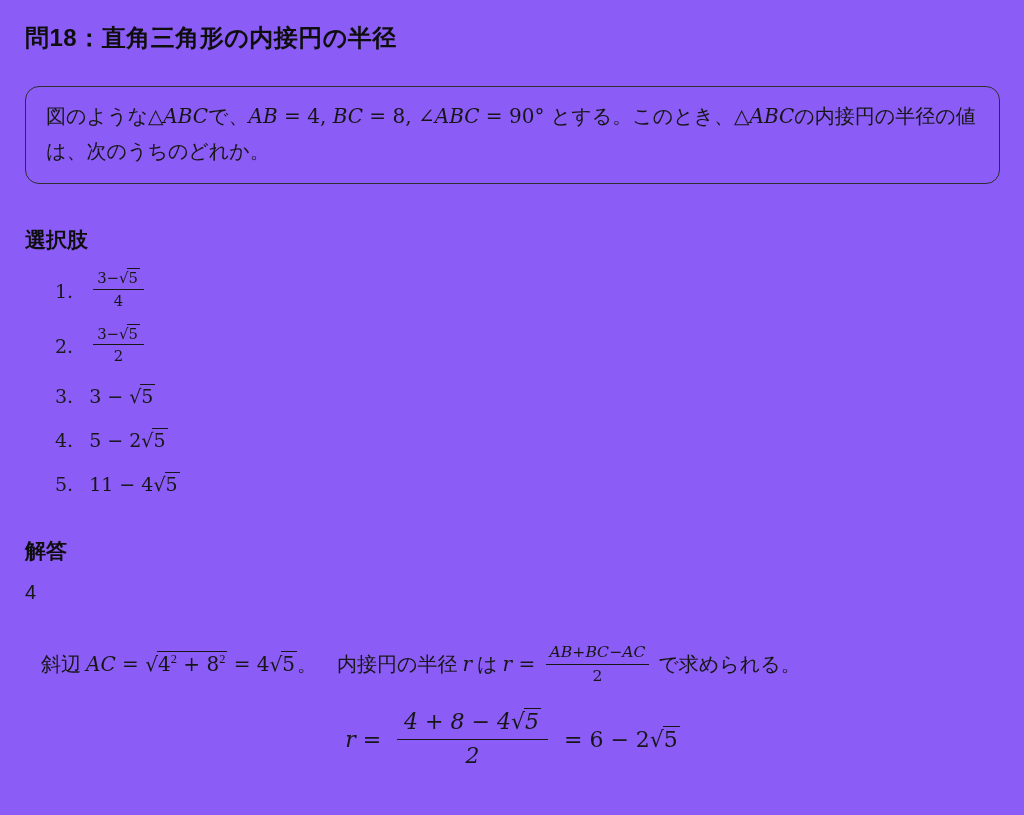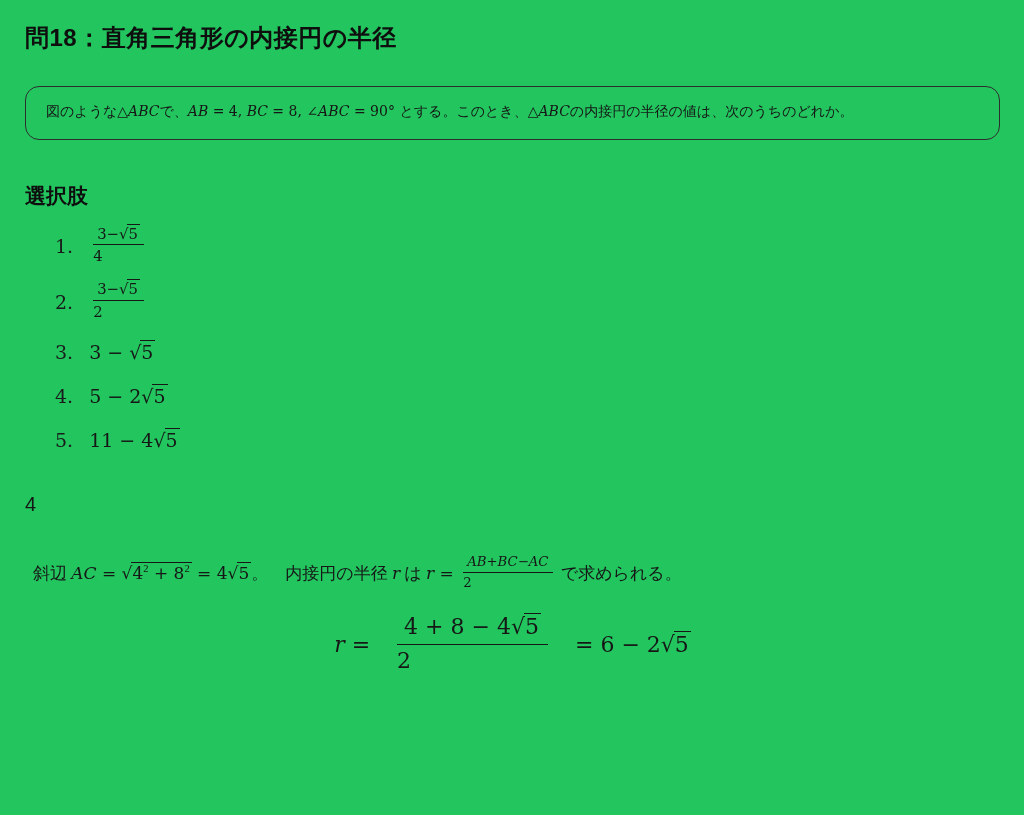--- a/index.html
+++ b/index.html
@@ -1,69 +1,69 @@
 <!DOCTYPE html>
 <html lang="ja"><head>
 <meta charset="utf-8">
 <style>
   html,body{margin:0;padding:0;background:#ffffff;}
   .page{
     width:1024px;height:815px;box-sizing:border-box;
-    padding:22px 24px 0 25px;overflow:hidden;background:#22c55e;
+    padding:22px 24px 0 25px;overflow:hidden;background:#8b5cf6;
     color:#161616;
     font-family:"Liberation Serif","DejaVu Serif",serif;
   }
   
   .title{
     font-family:"Liberation Sans","DejaVu Sans",sans-serif;
     font-size:24px;font-weight:700;margin:0 0 32px;color:#0e0e0e;
     letter-spacing:.5px;
   }
   .section-heading{
     font-family:"Liberation Sans","DejaVu Sans",sans-serif;
     font-size:21px;font-weight:700;margin:16px 0 16px;color:#0e0e0e;
   }
   .problem-box{
     border:1.5px solid #2e2e2e;border-radius:14px;
     padding:12px 20px 14px;margin:0 0 42px;
   }
-  .statement{margin:0;font-size:14px;line-height:1.75;}
+  .statement{margin:0;font-size:20px;line-height:1.75;}
   
   .mi{font-family:"DejaVu Serif","DejaVu Sans",serif;font-style:italic;}
   .mt{font-family:"DejaVu Serif","DejaVu Sans",serif;}
   .jp{}
   sup{font-size:.62em;line-height:0;}
   .sqrt{white-space:nowrap;}
   .sqrt .rad{font-family:"DejaVu Sans",sans-serif;}
   .radicand{
     display:inline-block;border-top:1.4px solid currentColor;
     padding:0 2px 0 1px;margin-left:-1px;line-height:1.2;
   }
   .frac{
-    display:inline-block;vertical-align:middle;text-align:left;
+    display:inline-block;vertical-align:middle;text-align:center;
     font-size:.78em;margin:0 4px;transform:translateY(-2px);
   }
   .frac .num{display:block;border-bottom:1.3px solid currentColor;padding:0 4px 2px;line-height:1.2;}
   .frac .den{display:block;padding-top:2px;line-height:1.2;}
-  .frac.big{font-size:1em;margin:0 20px;}
+  .frac.big{font-size:1em;margin:0 9px;font-style:italic;}
   .frac.big .num{padding:0 7px 4px;}
   .frac.big .den{padding-top:3px;}
   
   .choices{list-style:none;margin:0 0 38px;padding:0 0 0 30px;}
   .choice{
     display:flex;align-items:center;margin:0 0 14px;min-height:30px;
     font-size:19px;font-family:"DejaVu Serif",serif;
   }
   .choice-label{margin-right:16px;font-size:19px;color:#1a1a1a;}
   .answer-section{margin:0 0 0;}
   .answer-value{
     font-family:"Liberation Sans","DejaVu Sans",sans-serif;
     font-size:20px;margin:0 0 40px;color:#161616;
   }
-  .explanation-line{margin:8px;font-size:17px;line-height:2.0;}
+  .explanation-line{margin:16px;font-size:20px;line-height:2.0;}
   .equation{
     text-align:center;font-size:22px;margin:22px 0 0;
     font-family:"DejaVu Serif",serif;
   }
 </style>
 </head>
 <body>
 
 <main class="page">
 
@@ -91,20 +91,21 @@
         <span class="choice-label">4.</span>
         <span class="choice-math"><span class="mt">5 − 2</span><span class="sqrt"><span class="rad mt">√</span><span class="radicand"><span class="mt">5</span></span></span></span>
       </li>
       <li class="choice">
         <span class="choice-label">5.</span>
         <span class="choice-math"><span class="mt">11 − 4</span><span class="sqrt"><span class="rad mt">√</span><span class="radicand"><span class="mt">5</span></span></span></span>
       </li>
     </ol>
 
   <section class="answer-section">
+    <h2 class="section-heading">解答</h2>
     <p class="answer-value">4</p>
   </section>
 
   <section>
     <p class="explanation-line"><span class="jp">斜辺 </span><span class="mi">AC</span><span class="mt"> = </span><span class="sqrt"><span class="rad mt">√</span><span class="radicand"><span class="mt">4</span><sup>2</sup><span class="mt"> + 8</span><sup>2</sup></span></span><span class="mt"> = 4</span><span class="sqrt"><span class="rad mt">√</span><span class="radicand"><span class="mt">5</span></span></span><span class="jp">。　内接円の半径 </span><span class="mi">r</span><span class="jp"> は </span><span class="mi">r</span><span class="mt"> = </span><span class="frac"><span class="num"><span class="mi">AB</span><span class="mt">+</span><span class="mi">BC</span><span class="mt">−</span><span class="mi">AC</span></span><span class="den"><span class="mt">2</span></span></span><span class="jp"> で求められる。</span></p>
     <div class="equation"><span class="mi">r</span><span class="mt"> = </span><span class="frac big"><span class="num"><span class="mt">4 + 8 − 4</span><span class="sqrt"><span class="rad mt">√</span><span class="radicand"><span class="mt">5</span></span></span></span><span class="den"><span class="mt">2</span></span></span><span class="mt"> = 6 − 2</span><span class="sqrt"><span class="rad mt">√</span><span class="radicand"><span class="mt">5</span></span></span></div>
   </section>
 
 </main>
 

